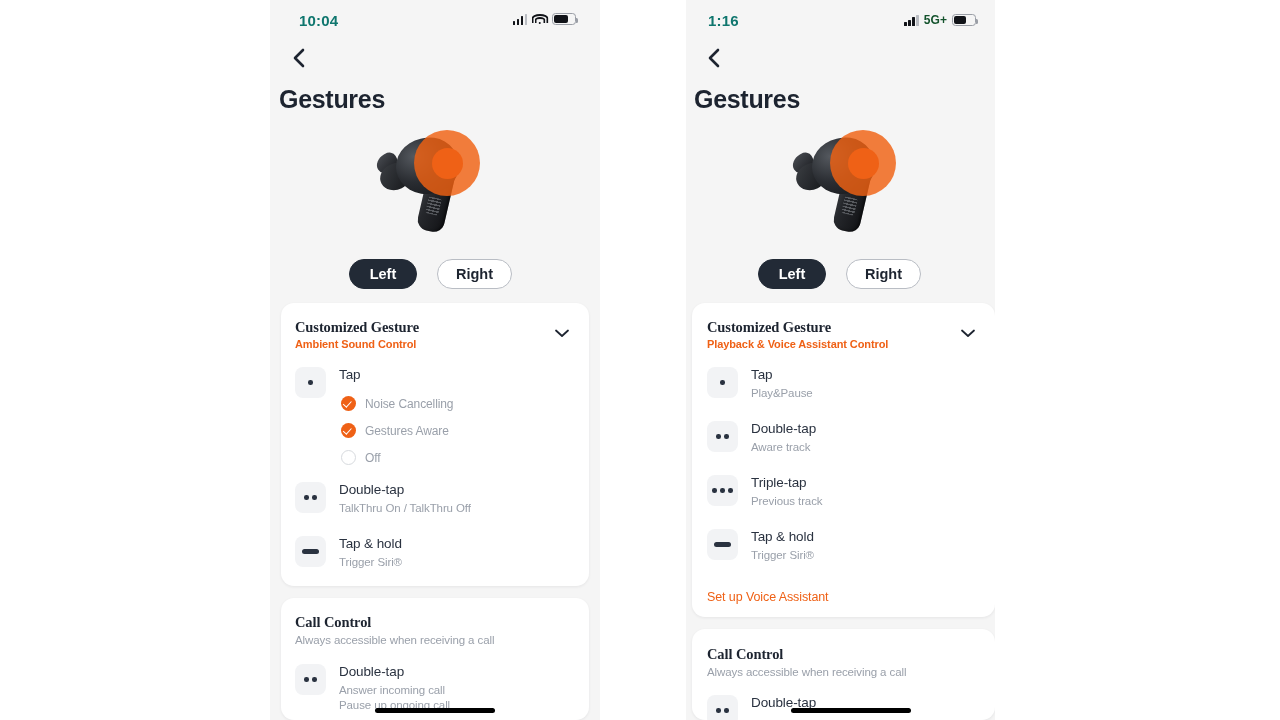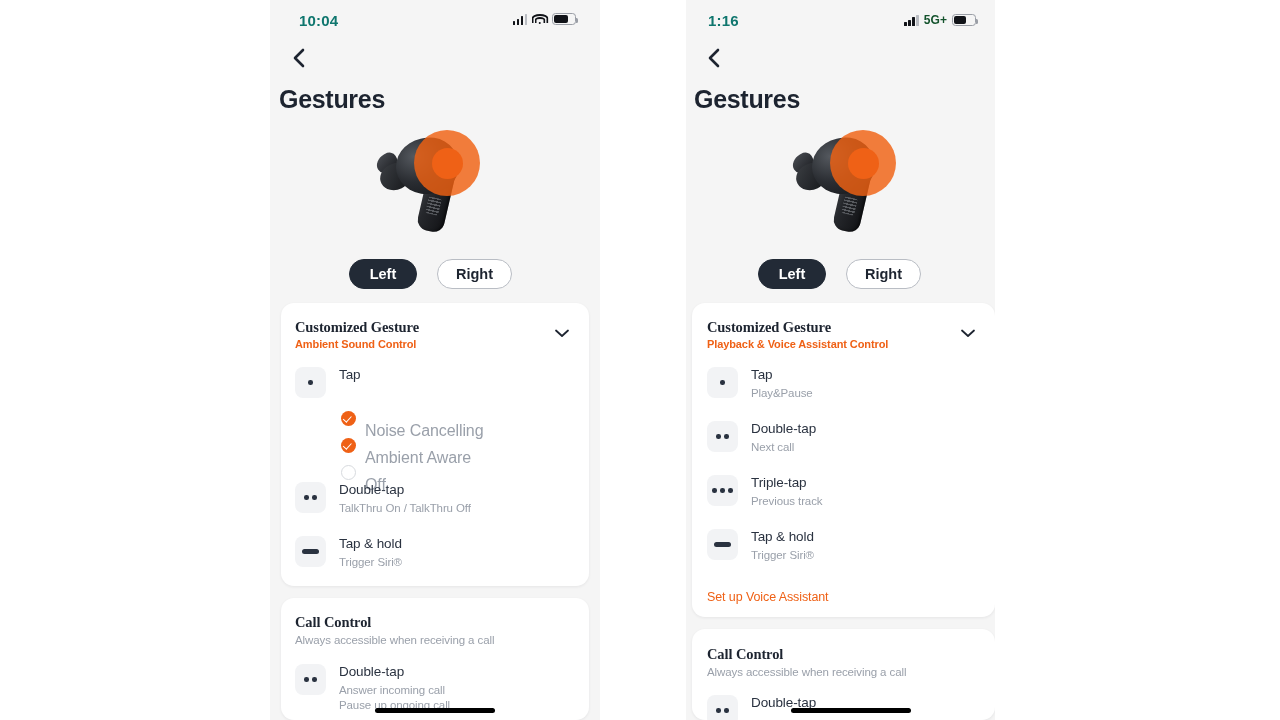--- a/index.html
+++ b/index.html
@@ -71,21 +71,21 @@
   .gtext{margin-left:13px;}
   .gname{font-size:13.5px;color:#2a3240;line-height:16px;letter-spacing:-.1px;}
   .gdesc{font-size:11.5px;color:#9aa0aa;line-height:15px;margin-top:3px;letter-spacing:-.1px;}
 
   
   .opt{position:absolute;display:flex;align-items:center;}
   .radio{width:15px;height:15px;border-radius:50%;flex:none;box-sizing:border-box;}
   .radio.checked{background:#ef6116;position:relative;}
   .radio.checked:after{content:"";position:absolute;left:4px;top:3.2px;width:3.5px;height:6.5px;border:solid #ffffff;border-width:0 1.8px 1.8px 0;transform:rotate(42deg);}
   .radio.empty{border:1.4px solid #d7dade;background:#ffffff;}
-  .opt-label{margin-left:9px;font-size:16px;color:#9aa0aa;letter-spacing:-.1px;margin-top:26px;}
+  .opt-label{margin-left:9px;font-size:12px;color:#9aa0aa;letter-spacing:-.1px;}
 
   .link-orange{position:absolute;font-size:12.5px;color:#ef6116;font-weight:normal;cursor:pointer;letter-spacing:-.1px;}
 
   
   .home-bar{position:absolute;height:5px;background:#000000;border-radius:3px;}
 </style>
 </head>
 <body>
 
 <div class="stage">
@@ -151,21 +151,21 @@
         <div class="gtext">
           <div class="gname">Tap</div>
         </div>
       </div>
       <div class="opt" style="left:60px;top:93px">
         <span class="radio checked"></span>
         <span class="opt-label">Noise Cancelling</span>
       </div>
       <div class="opt" style="left:60px;top:120px">
         <span class="radio checked"></span>
-        <span class="opt-label">Ambient Aware</span>
+        <span class="opt-label">Gestures Aware</span>
       </div>
       <div class="opt" style="left:60px;top:147px">
         <span class="radio empty"></span>
         <span class="opt-label">Off</span>
       </div>
 
       <div class="grow" style="left:14px;top:179px">
         <div class="gicon">
             <span class="dots">
               <span class="dot"></span>
@@ -272,21 +272,21 @@
 
       <div class="grow" style="left:15px;top:118px">
         <div class="gicon">
             <span class="dots">
               <span class="dot"></span>
               <span class="dot"></span>
             </span>
           </div>
         <div class="gtext">
           <div class="gname">Double-tap</div>
-          <div class="gdesc">Next call</div>
+          <div class="gdesc">Aware track</div>
         </div>
       </div>
 
       <div class="grow" style="left:15px;top:172px">
         <div class="gicon">
             <span class="dots">
               <span class="dot"></span>
               <span class="dot"></span>
               <span class="dot"></span>
             </span>

